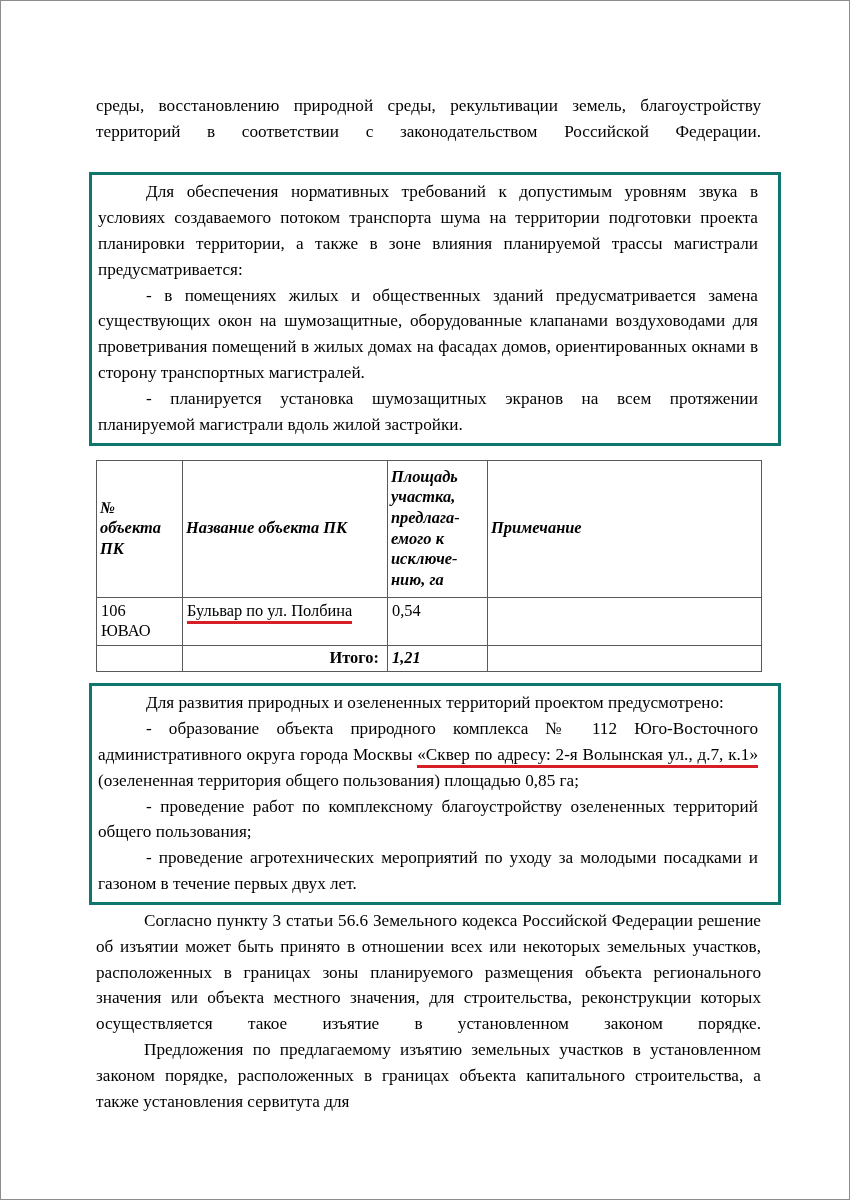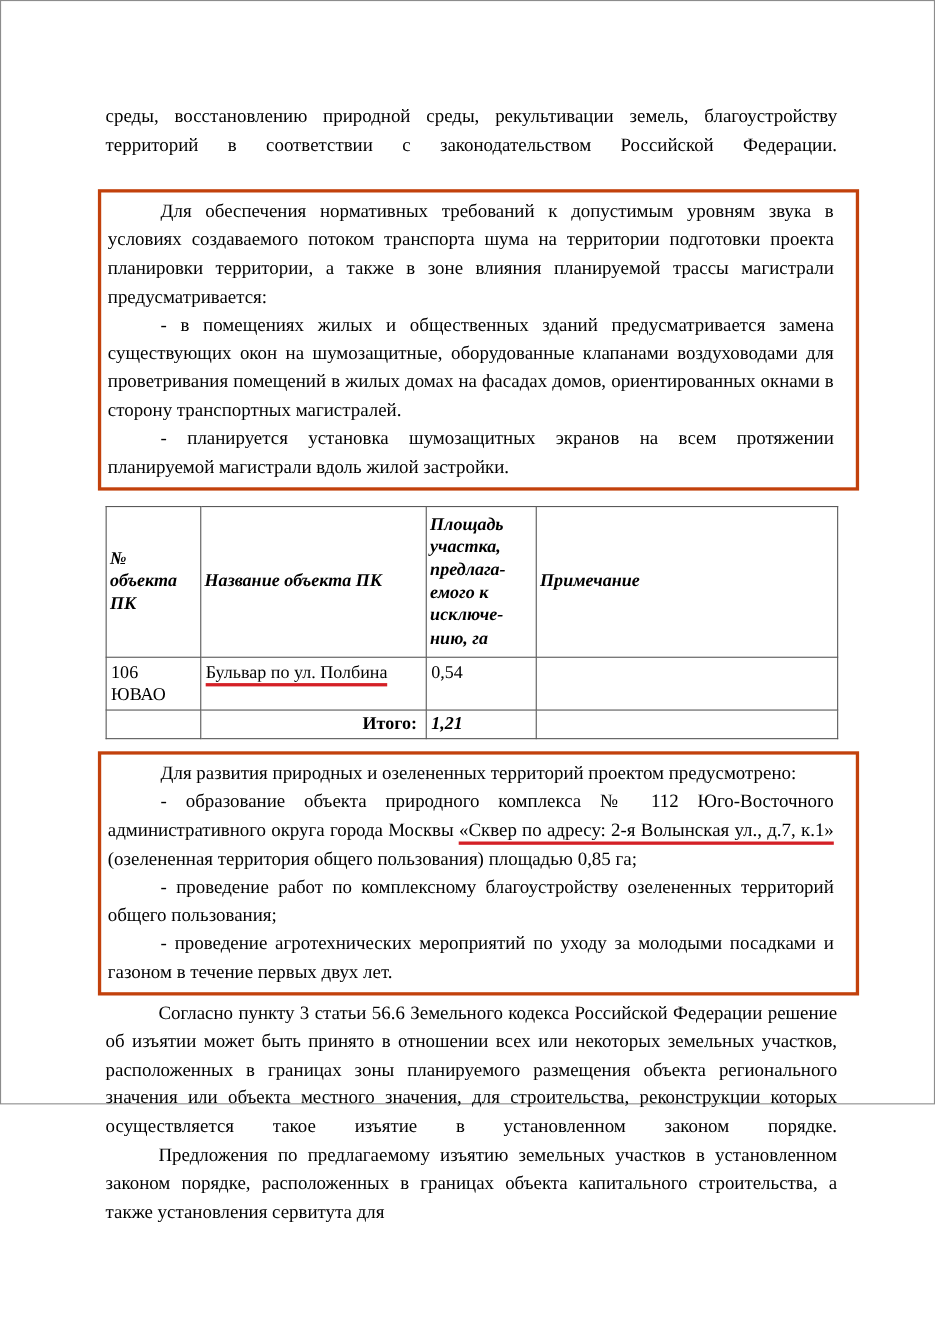--- a/index.html
+++ b/index.html
@@ -13,21 +13,21 @@
     font-family: "Liberation Serif", "DejaVu Serif", serif;
     color: #000000;
     overflow: hidden;
   }
 
   
   #page {
     position: relative;
     box-sizing: border-box;
     width: 850px;
-    height: 1004px;
+    height: 1200px;
     background: #ffffff;
     border: 1px solid #8c8c8c;
     padding: 0;
   }
 
   #content {
     position: absolute;
     left: 95px;
     top: 92px;
     width: 665px;
@@ -53,21 +53,21 @@
 
   .redline {
     border-bottom: 3px solid #d42026;
     padding-bottom: 1px;
   }
 
   
   .redbox {
     position: relative;
     box-sizing: border-box;
-    border: 3px solid #c2410c;
+    border: 3px solid #0f766e;
     padding: 4px 20px 5px 6px;
     margin: 0;
   }
   #box1 {
     position: absolute;
     left: -7px;
     top: 79px;
     width: 692px;
   }
   #box2 {

